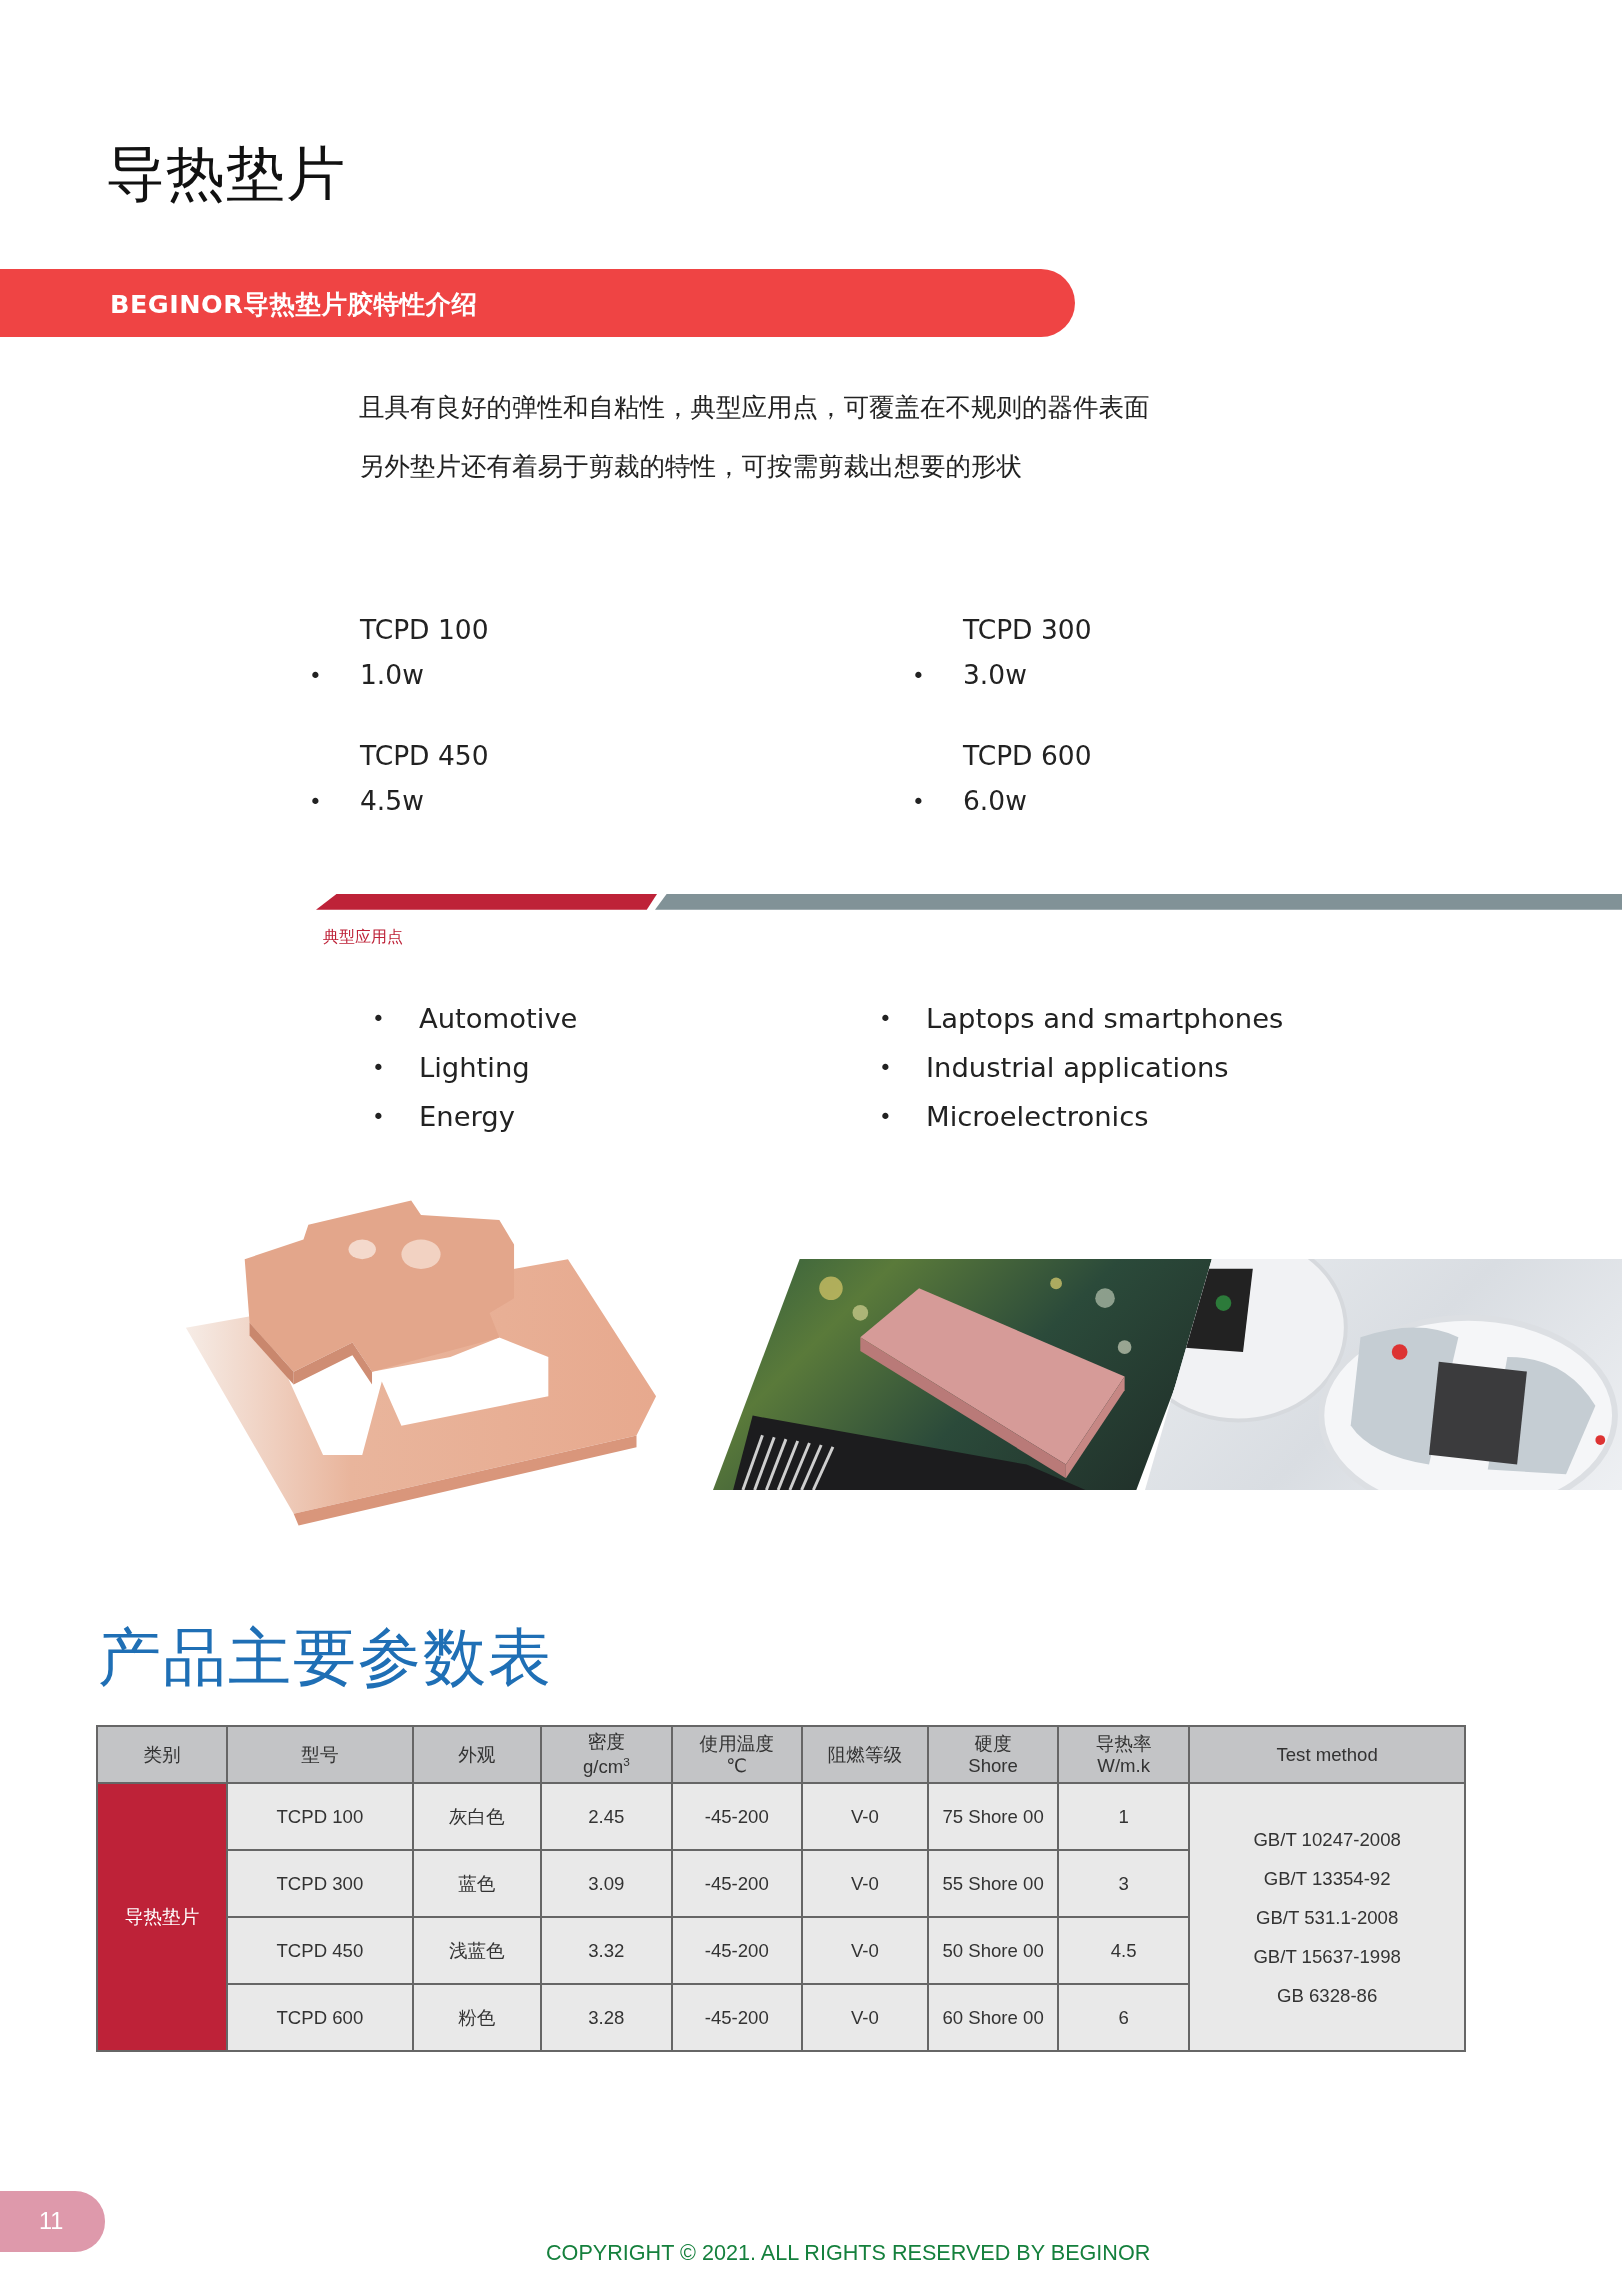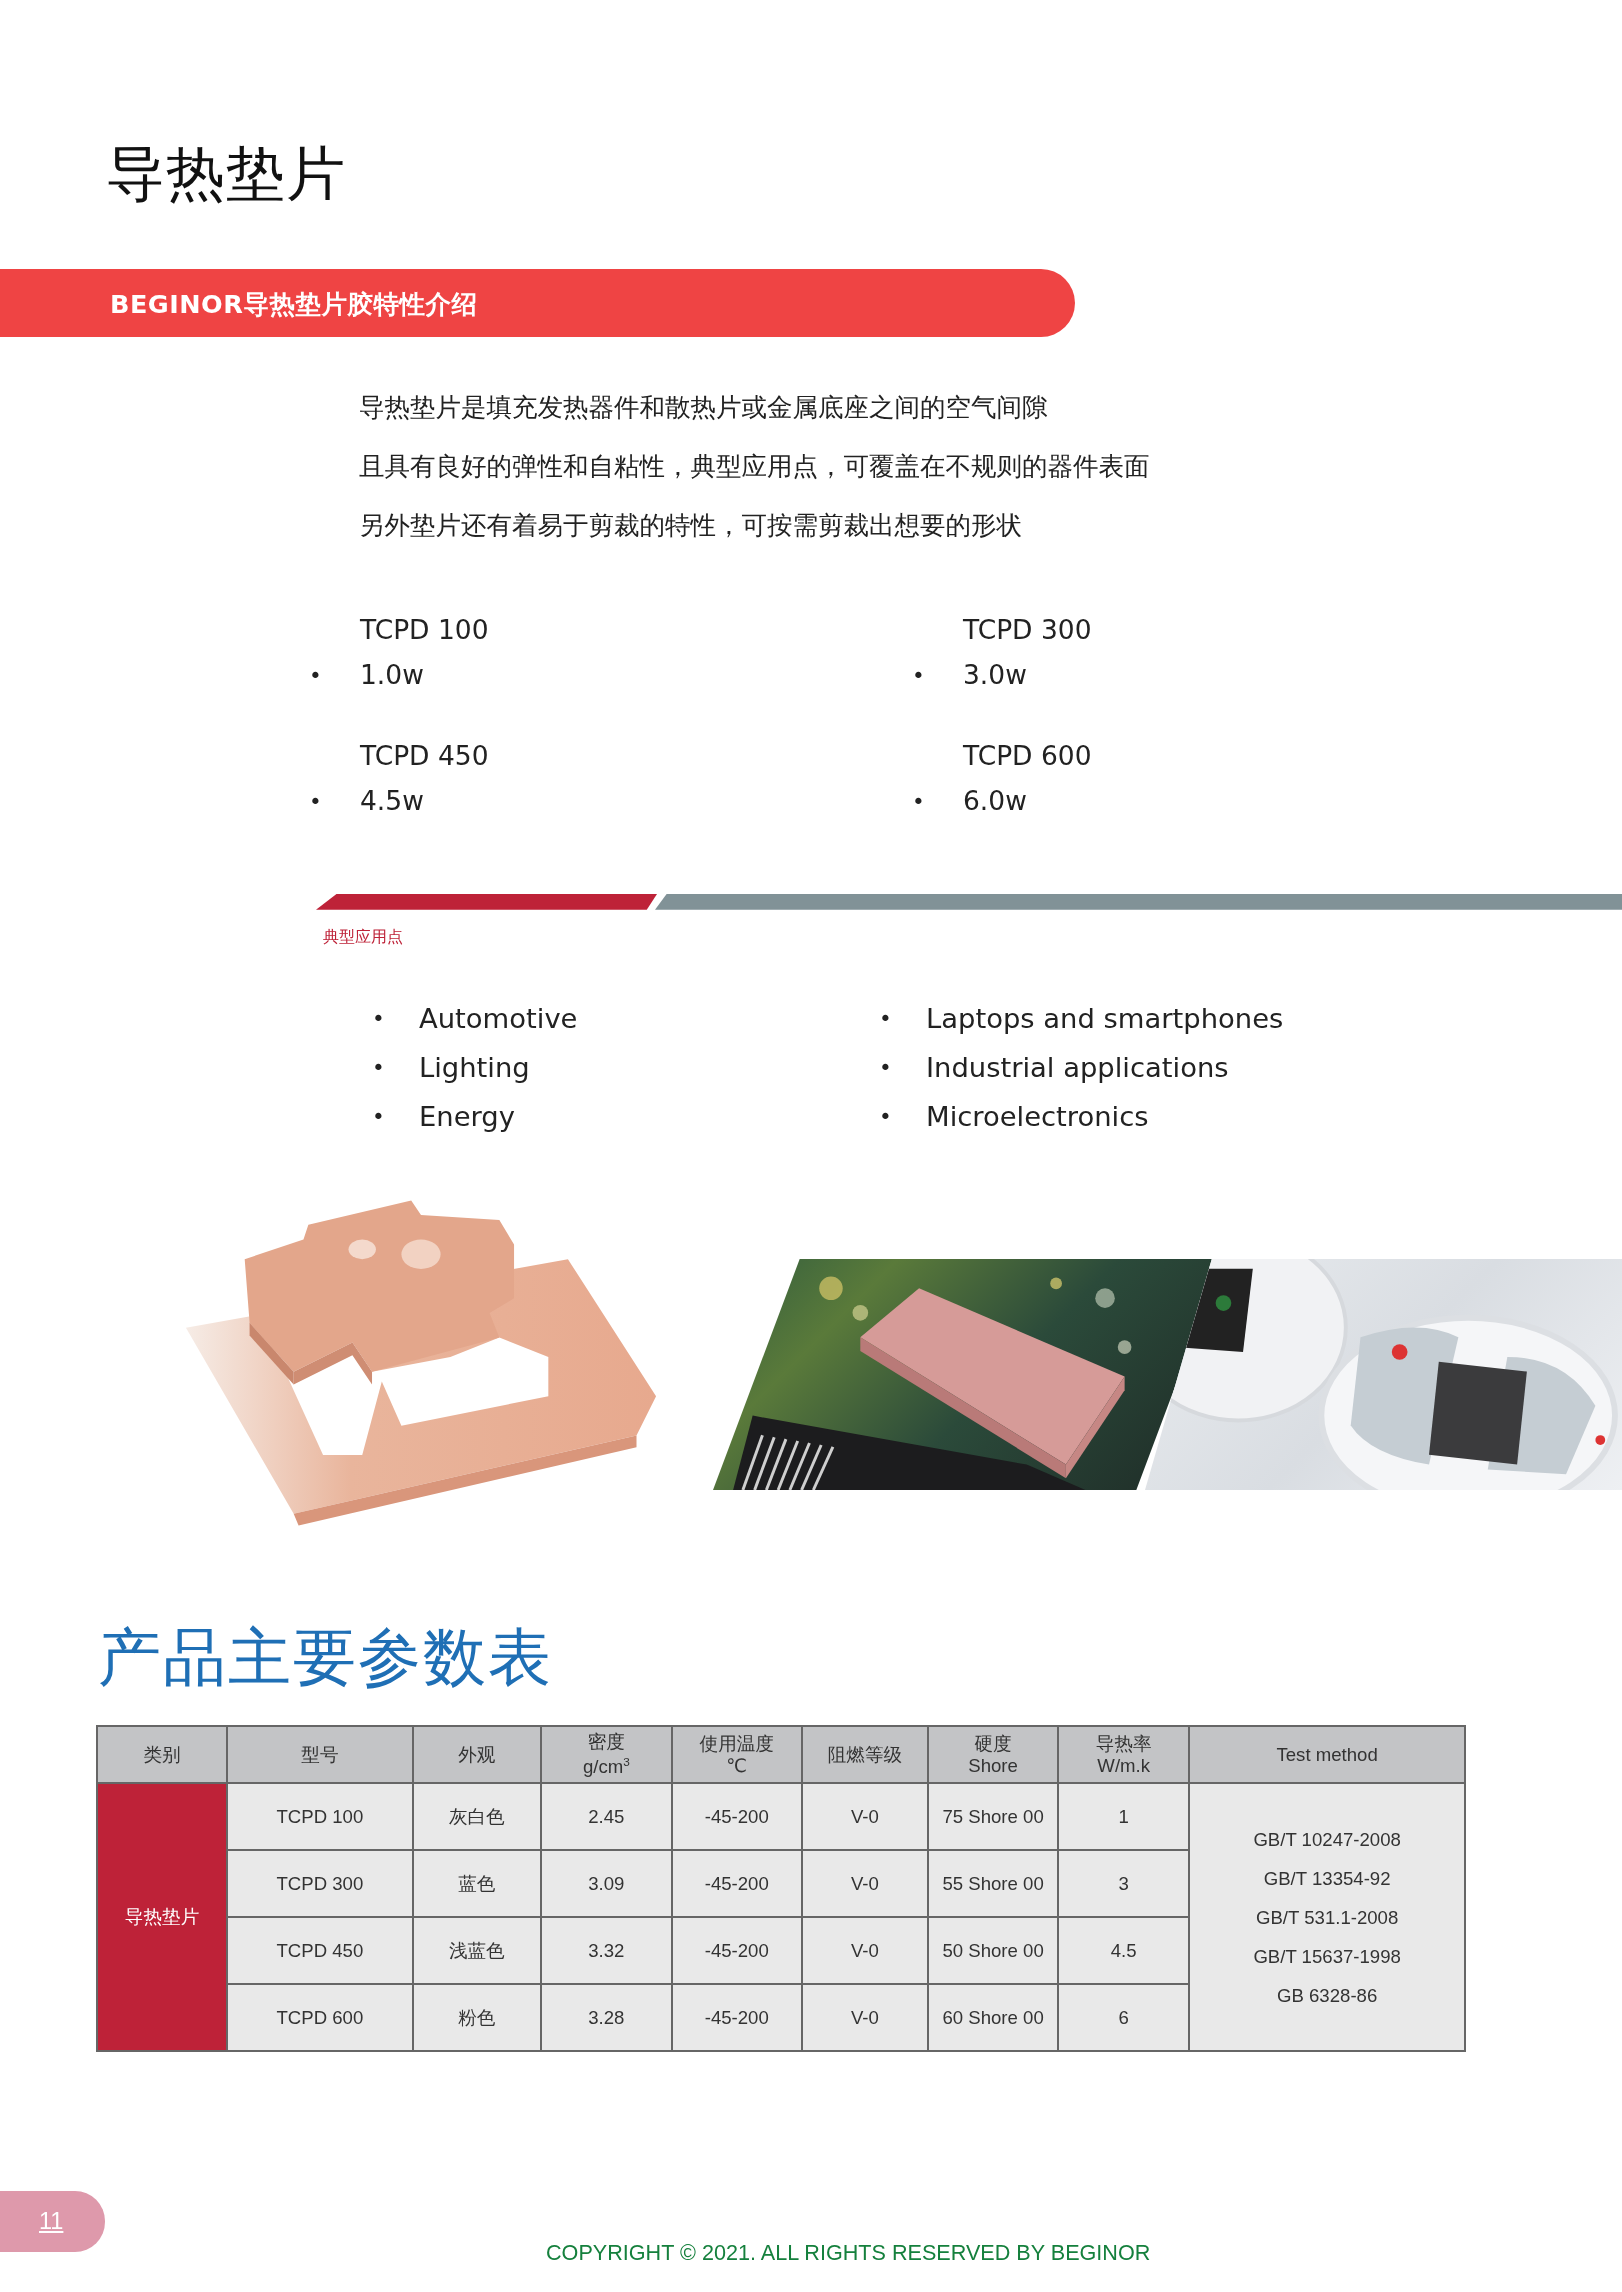--- a/index.html
+++ b/index.html
@@ -43,34 +43,33 @@
   .table-title { left: 98px; top: 1615px; font-size: 63px; color: #1F6FB5; letter-spacing: 2px; font-weight: 400; text-align: center; }
 
   table.params { position: absolute; left: 96px; top: 1725px; width: 1370px; border-collapse: collapse; font-family: "Liberation Sans", "DejaVu Sans", sans-serif; }
   table.params th, table.params td { border: 2px solid #666; text-align: center; vertical-align: middle; font-size: 18.6px; color: #333; font-weight: normal; }
   table.params th { background: #C3C4C6; height: 57px; line-height: 21.6px; }
   table.params td { background: #E9E9E9; height: 67px; }
   table.params td.category { background: #BE2238; color: #fff; }
   table.params td.tests { line-height: 39px; }
   sup { font-size: 11.8px; }
 
-  .page-number { left: 0; top: 2191px; width: 105px; height: 61px; background: #DE99AB; border-radius: 0 30px 30px 0; color: #fff; font-size: 23.5px; line-height: 61px; padding-left: 39px; font-family: "Liberation Sans", sans-serif; text-decoration: underline; }
+  .page-number { left: 0; top: 2191px; width: 105px; height: 61px; background: #DE99AB; border-radius: 0 30px 30px 0; color: #fff; font-size: 23.5px; line-height: 61px; padding-left: 39px; font-family: "Liberation Sans", sans-serif; }
   .copyright { left: 546px; top: 2240px; font-size: 21.6px; color: #15803d; font-family: "Liberation Sans", sans-serif; white-space: nowrap; }
 </style>
 </head>
 <body>
 
 <h1 class="abs page-title">导热垫片</h1>
 
 <div class="abs banner">
   <span class="banner-text">BEGINOR导热垫片胶特性介绍</span>
 </div>
 
 <div class="abs intro">
-  <p>导热垫片是填充发热器件和散热片或金属底座之间的空气间隙</p>
   <p>且具有良好的弹性和自粘性，典型应用点，可覆盖在不规则的器件表面</p>
   <p>另外垫片还有着易于剪裁的特性，可按需剪裁出想要的形状</p>
 </div>
 
 <div class="spec" style="left:360px; top:614px;">
   <span class="model">TCPD 100</span>
   <span class="bullet">•</span>
   <span class="value">1.0w</span>
 </div>
 <div class="spec" style="left:963px; top:614px;">

